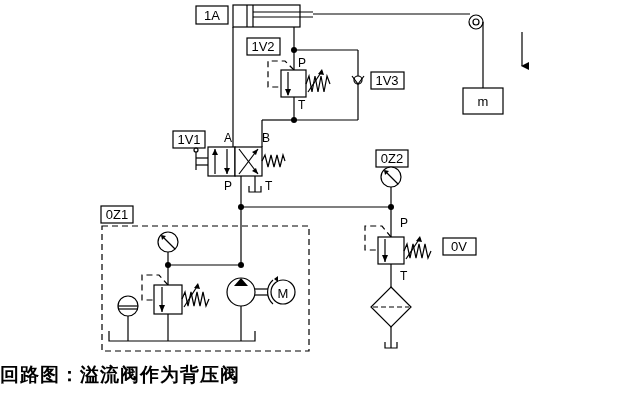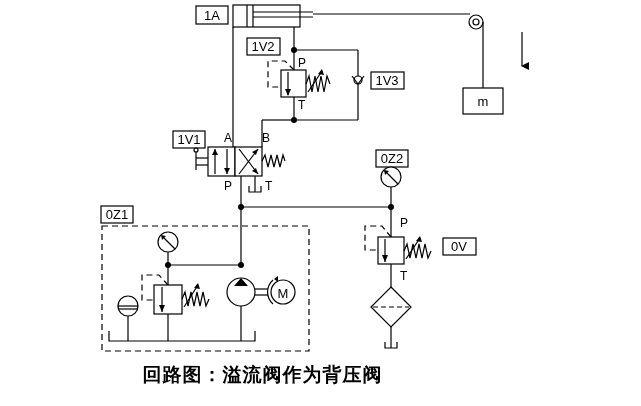--- a/index.html
+++ b/index.html
@@ -4,21 +4,21 @@
 <style>
   html, body { margin: 0; padding: 0; background: #ffffff; }
   body { width: 641px; height: 406px; position: relative; overflow: hidden; }
   svg { position: absolute; left: 0; top: 0; }
   .ln { stroke: #000; stroke-width: 1.2; fill: none; }
   .dash { stroke: #000; stroke-width: 1.2; fill: none; stroke-dasharray: 6 4; }
   .box { stroke: #000; stroke-width: 1.2; fill: #fff; }
   .lbl { font-family: "Liberation Sans", sans-serif; font-size: 13px; fill: #000; }
   .port { font-family: "Liberation Sans", sans-serif; font-size: 12px; fill: #000; }
   .caption {
-    position: absolute; left: 0; width: 525px; top: 362px; text-align: center;
+    position: absolute; left: 0; width: 525px; top: 362px; 
     font-family: "DejaVu Serif", serif; font-weight: bold; font-size: 19px; color: #000;
     letter-spacing: 1px;
   }
 </style>
 </head>
 <body>
 
 <svg width="641" height="406" viewBox="0 0 641 406">
   <defs>
     <marker id="arr" markerWidth="8" markerHeight="8" refX="4" refY="7" orient="auto" markerUnits="userSpaceOnUse">

